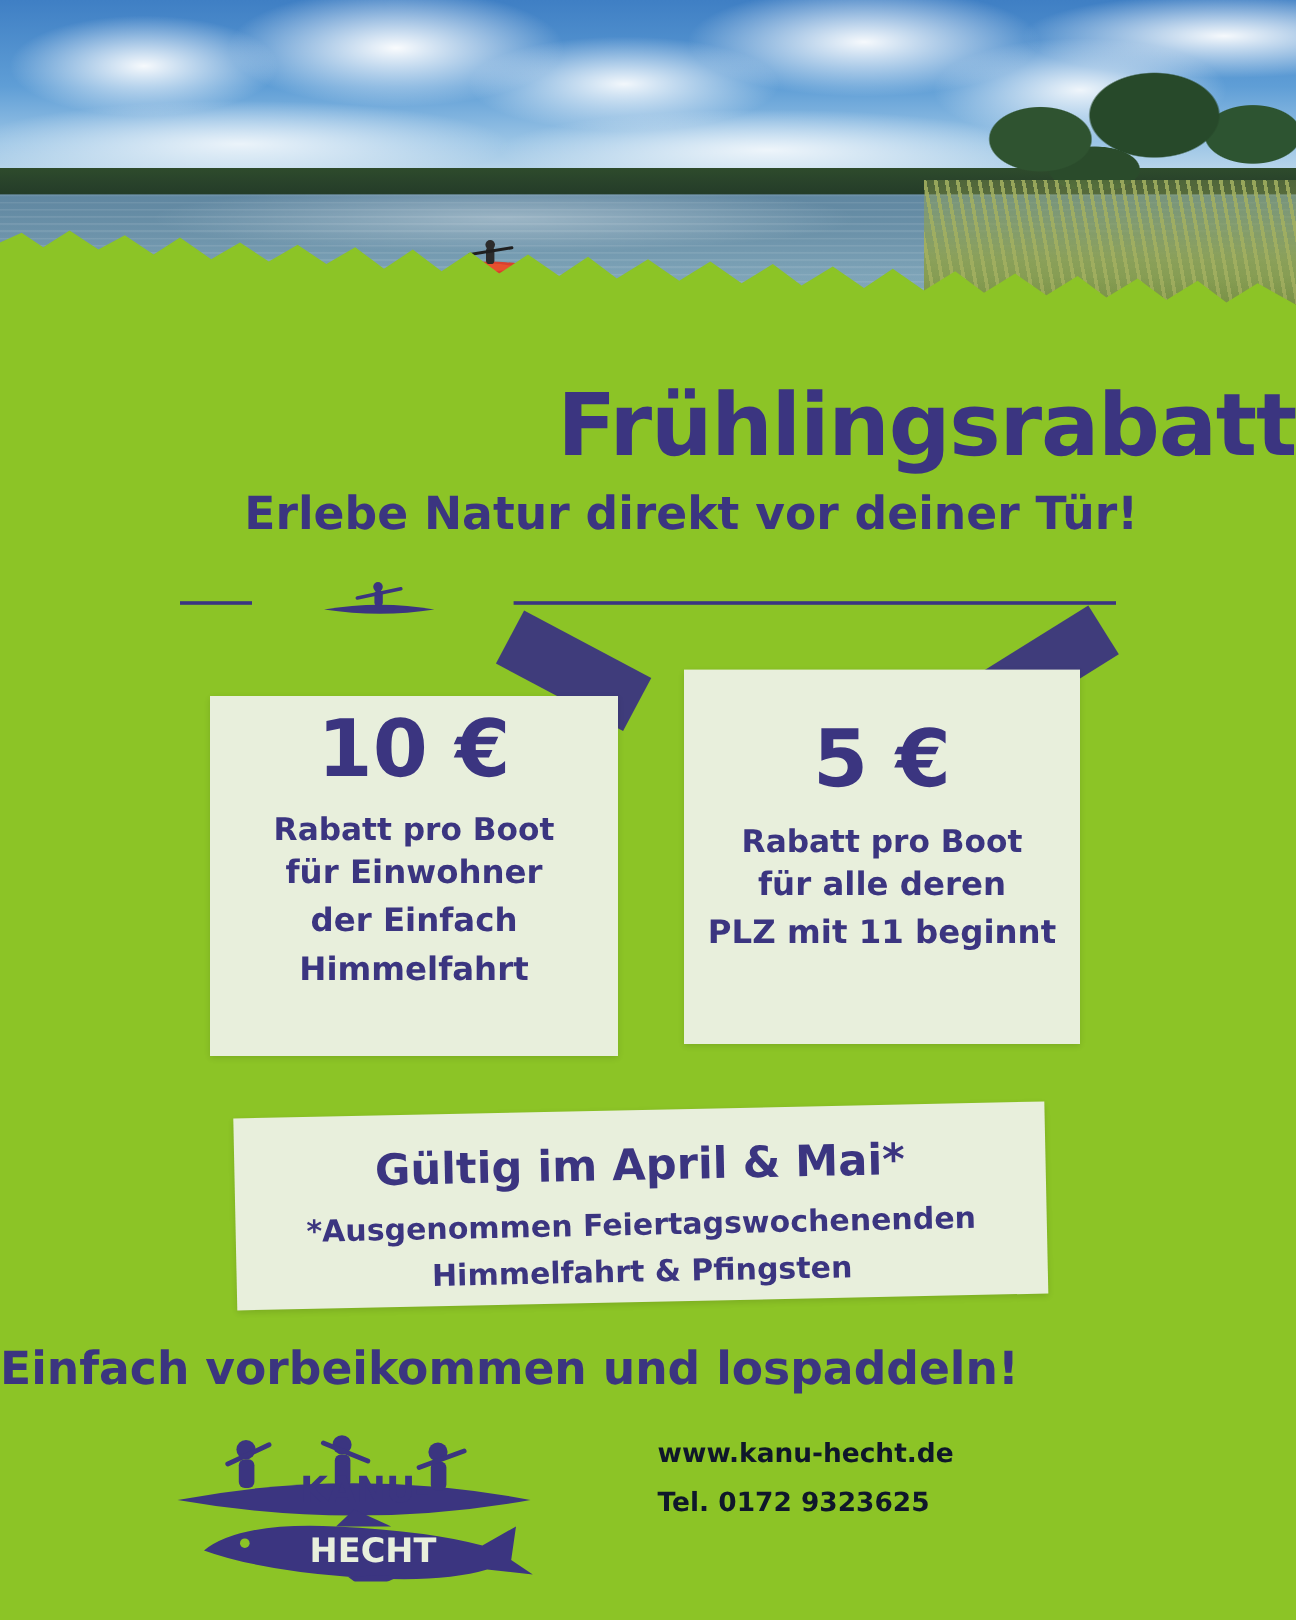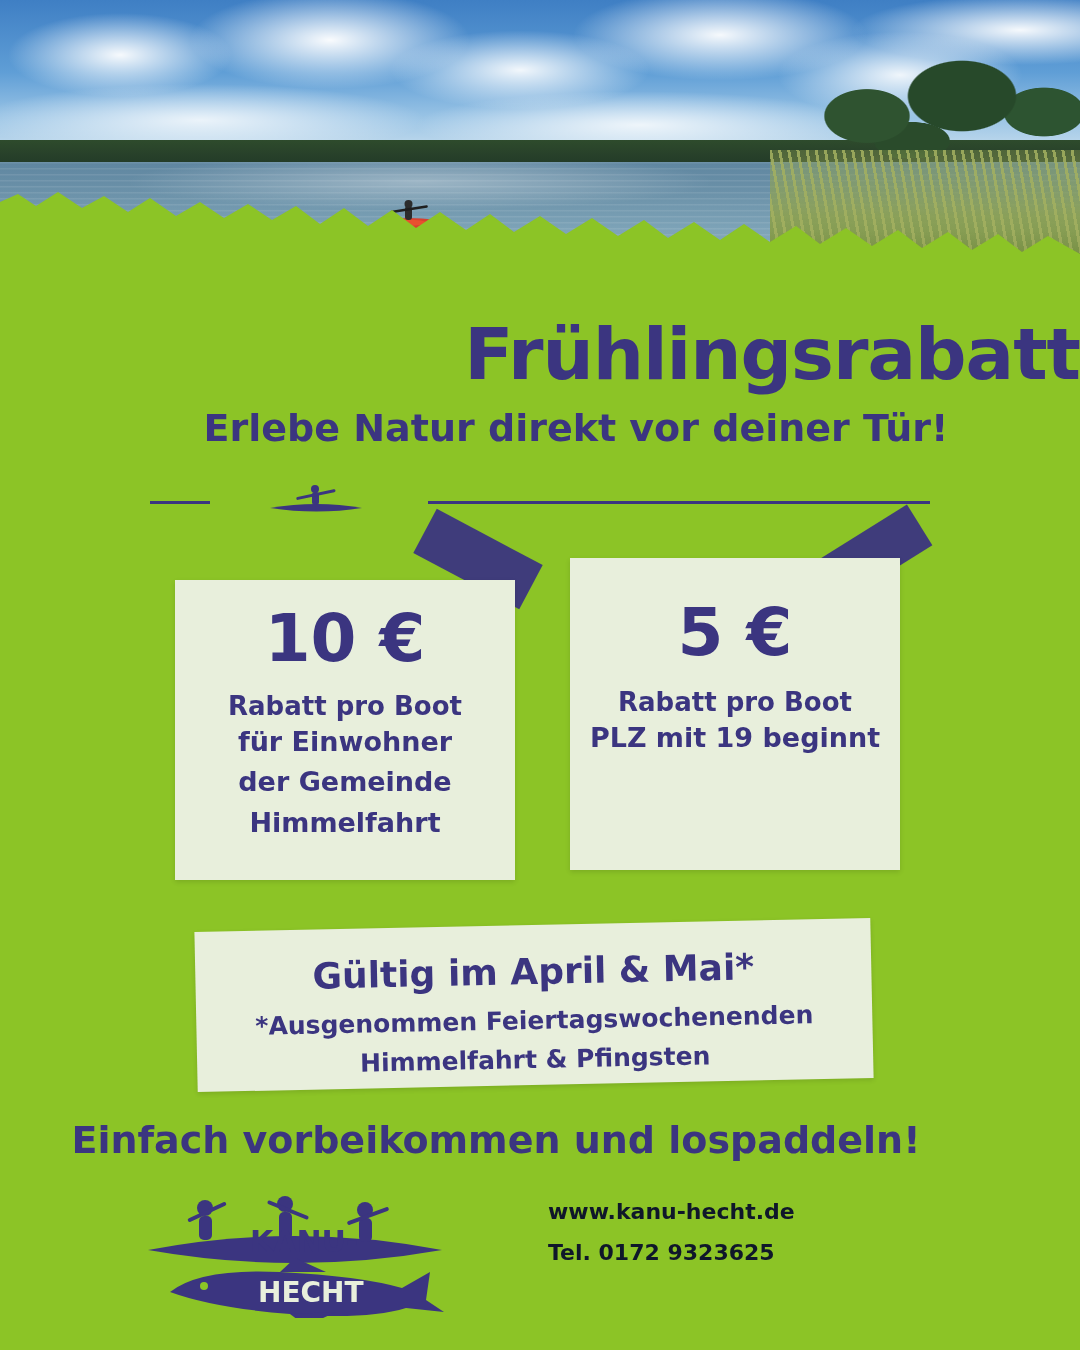--- a/index.html
+++ b/index.html
@@ -195,21 +195,21 @@
     transform: rotate(-1.2deg);
   }
   .banner .b1 { font-weight: bold; font-size: 36px; padding-top: 26px; }
   .banner .b2 { font-weight: bold; font-size: 25px; padding-top: 14px; }
   .banner .b3 { font-weight: bold; font-size: 25px; padding-top: 10px; }
 
   .cta {
     position: absolute;
     left: 0; top: 1118px;
     width: 992px;
-    text-align: center;
+    text-align: left;
     color: #3B3580;
     font-weight: bold;
     font-size: 38px;
   }
 
   
   .logo {
     position: absolute;
     left: 130px; top: 1188px;
     width: 330px; height: 130px;
@@ -266,31 +266,32 @@
       <rect x="102" y="14" width="7" height="13" rx="3" fill="#3B3580"></rect>
       <circle cx="105" cy="11" r="4" fill="#3B3580"></circle>
       <rect x="86" y="15" width="40" height="3" rx="1.5" transform="rotate(-12 106 17)" fill="#3B3580"></rect>
     </svg>
   </div>
 
   <div class="tape tape-1"></div>
   <div class="tape tape-2"></div>
 
   <div class="card card-1">
-    <div class="amount" style="padding-top:26px">10 €</div>
+    <div class="amount" style="padding-top:12px">10 €</div>
     <div class="sub1" style="padding-top:20px">Rabatt pro Boot</div>
     <div class="sub2">für Einwohner</div>
-    <div class="sub2" style="margin-top:0">der Gemeinde</div>
+    <div class="sub2" style="margin-top:0">der Einfach</div>
     <div class="sub2" style="margin-top:0">Himmelfahrt</div>
   </div>
 
   <div class="card card-2">
     <div class="amount" style="padding-top:42px">5 €</div>
     <div class="sub1" style="padding-top:22px">Rabatt pro Boot</div>
-    <div class="sub2" style="margin-top:0">PLZ mit 19 beginnt</div>
+    <div class="sub2">für alle deren</div>
+    <div class="sub2" style="margin-top:0">PLZ mit 11 beginnt</div>
   </div>
 
   <div class="banner">
     <div class="b1">Gültig im April &amp; Mai*</div>
     <div class="b2">*Ausgenommen Feiertagswochenenden</div>
     <div class="b3">Himmelfahrt &amp; Pfingsten</div>
   </div>
 
   <div class="cta">Einfach vorbeikommen und lospaddeln!</div>
 

